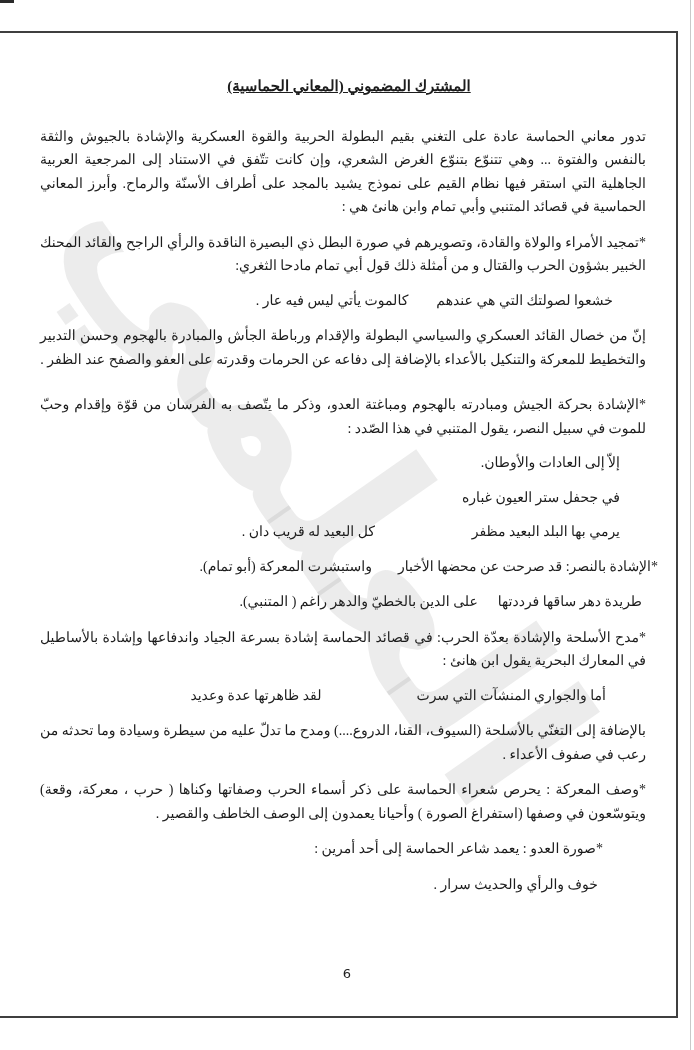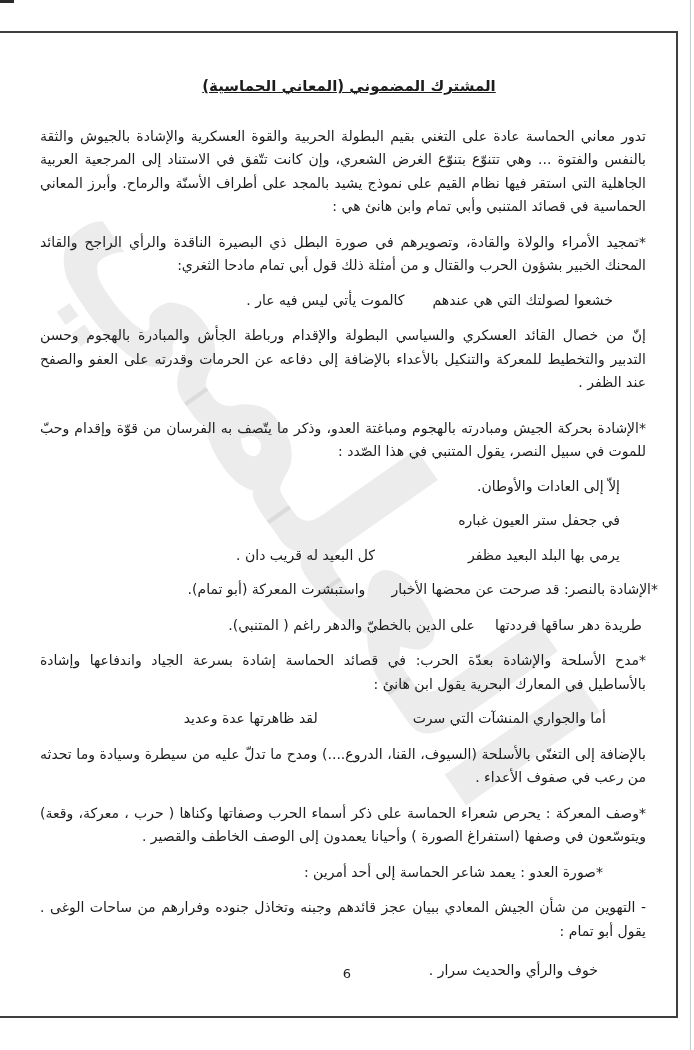--- a/index.html
+++ b/index.html
@@ -33,20 +33,21 @@
     pointer-events:none;
     z-index:0;
   }
   .content{
     position:absolute;top:31px;left:0;
     width:678px;box-sizing:border-box;
     padding:44px 20px 0 40px;
     direction:rtl;
     font-size:14px;line-height:23.5px;
     z-index:1;
+    font-family:Liberation Serif, serif;
   }
   .doc-title{
     text-align:center;font-weight:bold;font-size:15px;
     text-decoration:underline;
     margin:0 0 26px 0;
   }
   .para{margin:0 12px 12px 0;text-align:justify;}
   .para.mb-lg{margin-bottom:22px;}
   .para.mb-sm{margin-bottom:11px;}
   .verse{
@@ -125,21 +126,20 @@
       <span class="h1">أما والجواري المنشآت التي سرت</span>
       <span class="h2">لقد ظاهرتها عدة وعديد</span>
     </div>
 
     <p class="para">بالإضافة إلى التغنّي بالأسلحة (السيوف، القنا، الدروع....) ومدح ما تدلّ عليه من سيطرة وسيادة وما تحدثه من رعب في صفوف الأعداء .</p>
 
     <p class="para">*وصف المعركة : يحرص شعراء الحماسة على ذكر أسماء الحرب وصفاتها وكناها ( حرب ، معركة، وقعة) ويتوسّعون في وصفها (استفراغ الصورة ) وأحيانا يعمدون إلى الوصف الخاطف والقصير .</p>
 
     <p class="line indent-md">*صورة العدو : يعمد شاعر الحماسة إلى أحد أمرين :</p>
 
-    <p class="para" style="margin-bottom:16px">- التهوين من شأن الجيش المعادي ببيان عجز قائدهم وجبنه وتخاذل جنوده وفرارهم من ساحات الوغى . يقول أبو تمام :</p>
 
     <div class="verse v-mashy">
       <span class="h2">خوف والرأي والحديث سرار .</span>
     </div>
 
   </div>
 
   <div class="page-number">6</div>
 
 </div>

